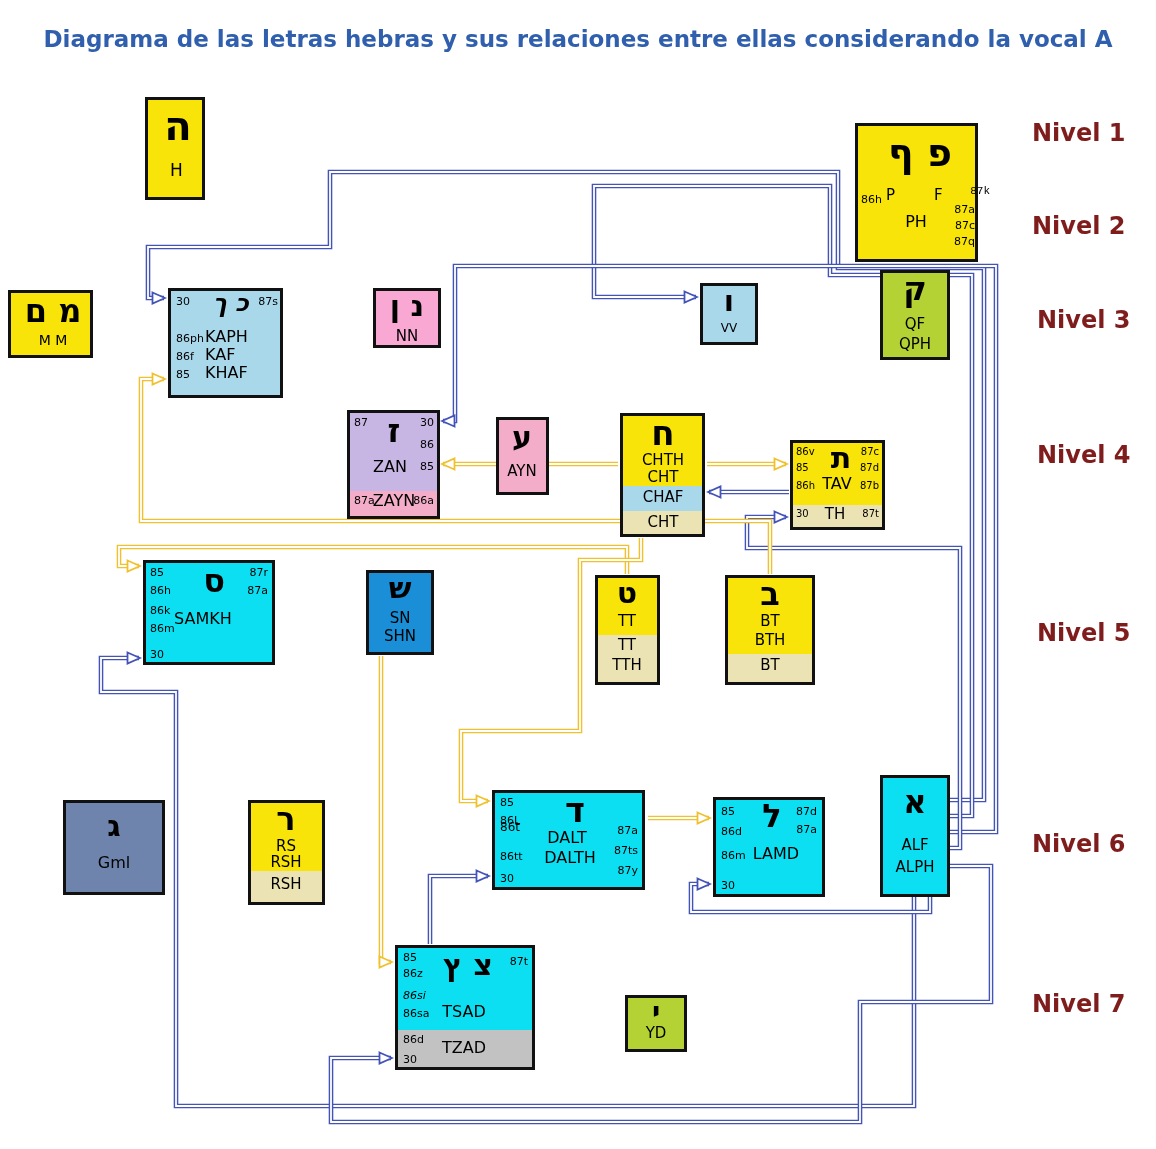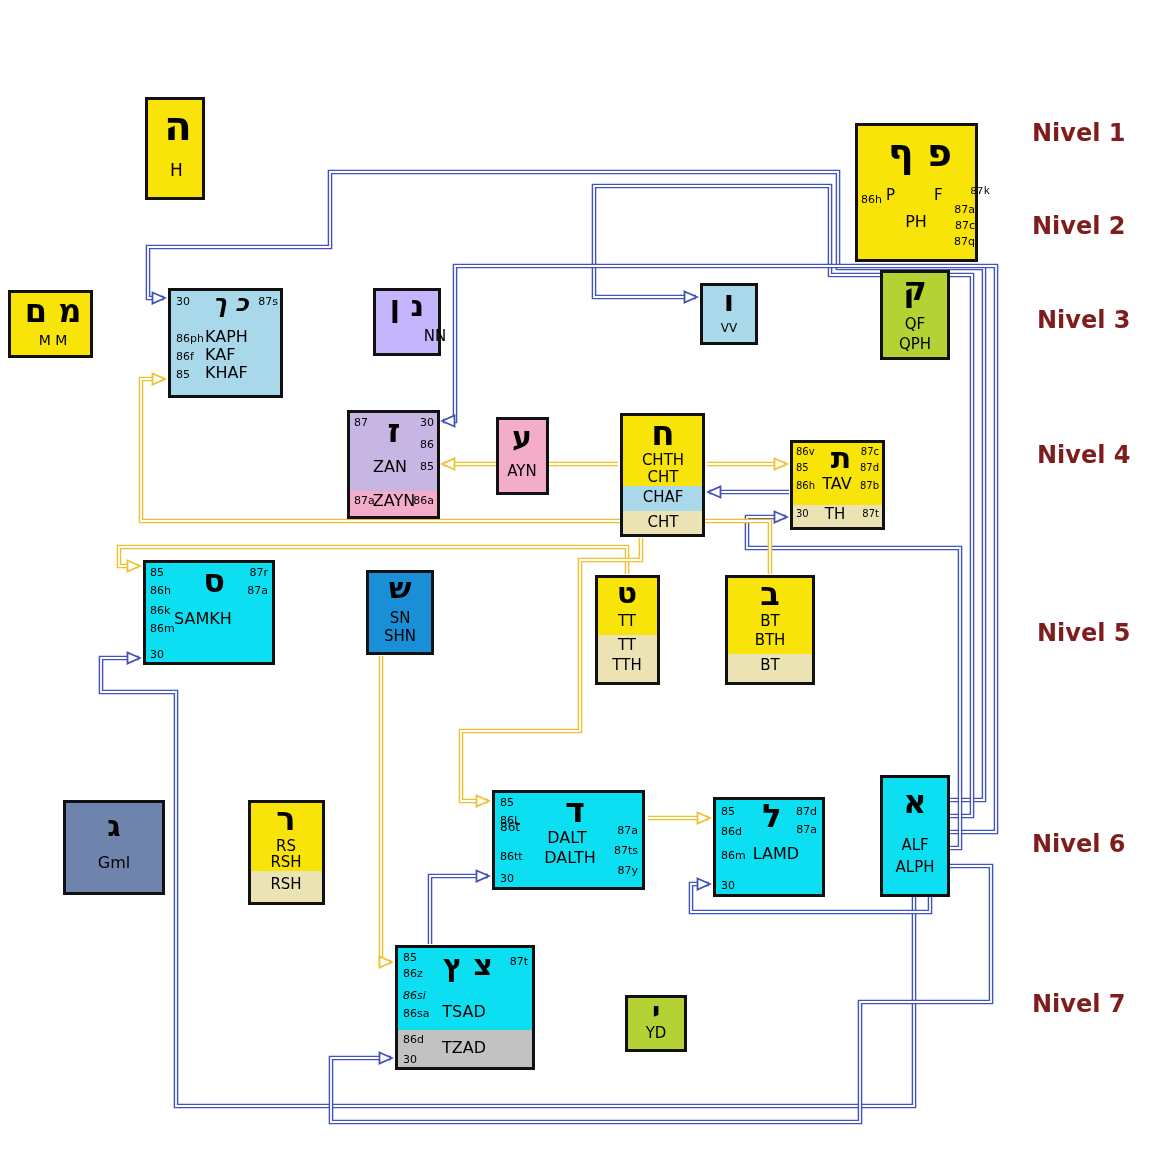--- a/index.html
+++ b/index.html
@@ -9,20 +9,21 @@
   #diagram .box{position:absolute;border:3px solid #111;box-sizing:border-box;z-index:2;}
   .strip{position:absolute;left:0;width:100%;}
   .it{position:absolute;line-height:1;color:#000;white-space:nowrap;}
   .heb{font-weight:700;unicode-bidi:bidi-override;direction:ltr;}
   .level{position:absolute;color:#7f1d1d;font-size:24px;font-weight:600;z-index:3;}
 </style>
 </head>
 <body>
 
 <div class="stage">
+  <div class="title">Diagrama de las letras hebras y sus relaciones entre ellas considerando la vocal A</div>
   <svg id="lines" width="1156" height="1149">
       <defs>
         <marker id="arr-blue" markerWidth="16" markerHeight="14" refX="13" refY="7" orient="auto" markerUnits="userSpaceOnUse">
           <path d="M1.5 1.5 L14 7 L1.5 12.5 Z" fill="#ffffff" stroke="#4353b8" stroke-width="1.8"></path>
         </marker>
         <marker id="arr-yellow" markerWidth="16" markerHeight="14" refX="13" refY="7" orient="auto" markerUnits="userSpaceOnUse">
           <path d="M1.5 1.5 L14 7 L1.5 12.5 Z" fill="#ffffff" stroke="#f0c12e" stroke-width="1.8"></path>
         </marker>
       </defs>
       <g>
@@ -114,23 +115,23 @@
         <span class="it" style="left: 5px; top: 5px; font-size: 11px;">30</span>
         <span class="it heb" style="left: 60px; top: 0px; font-size: 24px; transform: translateX(-50%); font-style: italic;">ך כ</span>
         <span class="it" style="left: 107px; top: 5px; font-size: 11px; transform: translateX(-100%);">87s</span>
         <span class="it" style="left: 5px; top: 42px; font-size: 11px;">86ph</span>
         <span class="it" style="left: 34px; top: 38px; font-size: 16px;">KAPH</span>
         <span class="it" style="left: 5px; top: 60px; font-size: 11px;">86f</span>
         <span class="it" style="left: 34px; top: 56px; font-size: 16px;">KAF</span>
         <span class="it" style="left: 5px; top: 78px; font-size: 11px;">85</span>
         <span class="it" style="left: 34px; top: 74px; font-size: 16px;">KHAF</span>
       </div>
-      <div class="box" style="left: 373px; top: 288px; width: 68px; height: 68px; background: #c4b5fd;">
+      <div class="box" style="left: 373px; top: 288px; width: 68px; height: 60px; background: #f9a8d4;">
         <span class="it heb" style="left: 31px; top: 0px; font-size: 30px; transform: translateX(-50%);">ן נ</span>
-        <span class="it" style="left: 31px; top: 38px; font-size: 15px; transform: translateX(-50%); margin-left: 28px;">NN</span>
+        <span class="it" style="left: 31px; top: 38px; font-size: 15px; transform: translateX(-50%);">NN</span>
       </div>
       <div class="box" style="left: 700px; top: 283px; width: 58px; height: 62px; background: rgb(169, 216, 235);">
         <span class="it heb" style="left: 26px; top: 0px; font-size: 30px; transform: translateX(-50%);">ו</span>
         <span class="it" style="left: 26px; top: 36px; font-size: 12px; transform: translateX(-50%);">VV</span>
       </div>
       <div class="box" style="left: 880px; top: 270px; width: 70px; height: 90px; background: rgb(180, 210, 51);">
         <span class="it heb" style="left: 32px; top: 0px; font-size: 32px; transform: translateX(-50%);">ק</span>
         <span class="it" style="left: 32px; top: 44px; font-size: 15px; transform: translateX(-50%);">QF</span>
         <span class="it" style="left: 32px; top: 64px; font-size: 15px; transform: translateX(-50%);">QPH</span>
       </div>

